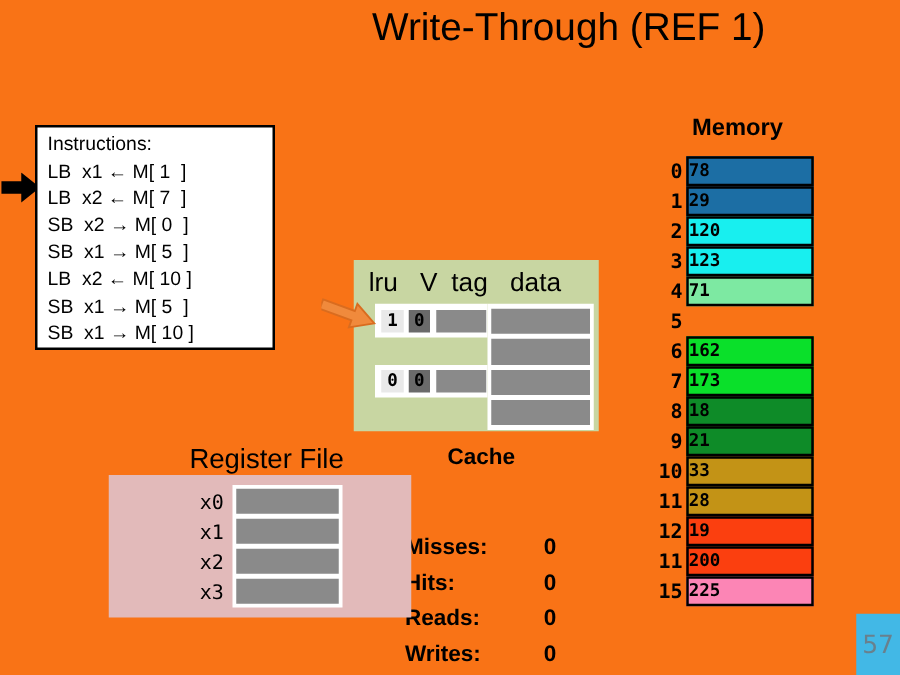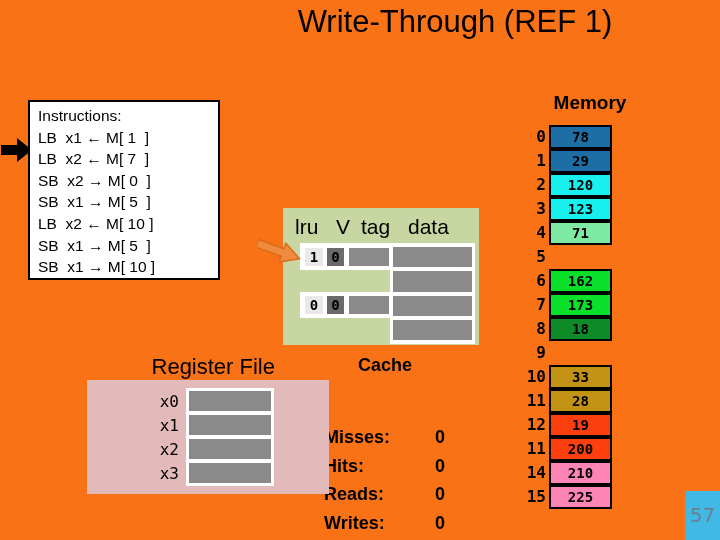--- a/index.html
+++ b/index.html
@@ -56,22 +56,22 @@
   .reg-values .gray { flex:1; }
 
   
   .mem-title { position:absolute; left:535px; top:92px; width:110px; text-align:center;
                font-size:19px; font-weight:bold; color:#000; }
   .mem-table { position:absolute; left:510px; top:125px; }
   .mem-row { display:flex; height:24px; }
   .mem-addr { width:39px; text-align:right; padding-right:3px; box-sizing:border-box;
               font-family:"DejaVu Sans Mono", monospace; font-weight:bold; font-size:16px;
               line-height:24px; color:#000; }
-  .mem-cell { width:63px; height:24px; border:2px solid #000; box-sizing:border-box;
-              text-align:center; font-family:"DejaVu Sans Mono", monospace; font-weight:bold;
+  .mem-cell { width:102px; height:24px; border:2px solid #000; box-sizing:border-box;
+              text-align:left; font-family:"DejaVu Sans Mono", monospace; font-weight:bold;
               font-size:14px; line-height:20px; color:#000; }
 
   .page-badge { position:absolute; left:685px; top:491px; width:35px; height:49px;
                 text-align:center; font-size:20px; line-height:49px;
                 font-family:"DejaVu Sans", sans-serif; }
 </style>
 </head>
 <body>
 
 <div class="slide">
@@ -208,20 +208,21 @@
     <div class="mem-cell" style="background: rgb(10, 224, 42);">173</div>
   </div>
 
   <div class="mem-row">
     <div class="mem-addr">8</div>
     <div class="mem-cell" style="background: rgb(14, 139, 40);">18</div>
   </div>
 
   <div class="mem-row">
     <div class="mem-addr">9</div>
+    <div class="mem-cell" style="background: rgb(14, 139, 40);">21</div>
   </div>
 
   <div class="mem-row">
     <div class="mem-addr">10</div>
     <div class="mem-cell" style="background: rgb(195, 147, 22);">33</div>
   </div>
 
   <div class="mem-row">
     <div class="mem-addr">11</div>
     <div class="mem-cell" style="background: rgb(195, 147, 22);">28</div>
@@ -230,24 +231,20 @@
   <div class="mem-row">
     <div class="mem-addr">12</div>
     <div class="mem-cell" style="background: rgb(251, 63, 15);">19</div>
   </div>
 
   <div class="mem-row">
     <div class="mem-addr">11</div>
     <div class="mem-cell" style="background: rgb(251, 63, 15);">200</div>
   </div>
 
-  <div class="mem-row">
-    <div class="mem-addr">14</div>
-    <div class="mem-cell" style="background: rgb(252, 133, 181);">210</div>
-  </div>
 
   <div class="mem-row">
     <div class="mem-addr">15</div>
     <div class="mem-cell" style="background: rgb(252, 133, 181);">225</div>
   </div>
 </div>
 
   <div class="page-badge" id="page-badge" style="background: rgb(66, 184, 230); color: rgb(105, 128, 141);">57</div>
 
 </div>

